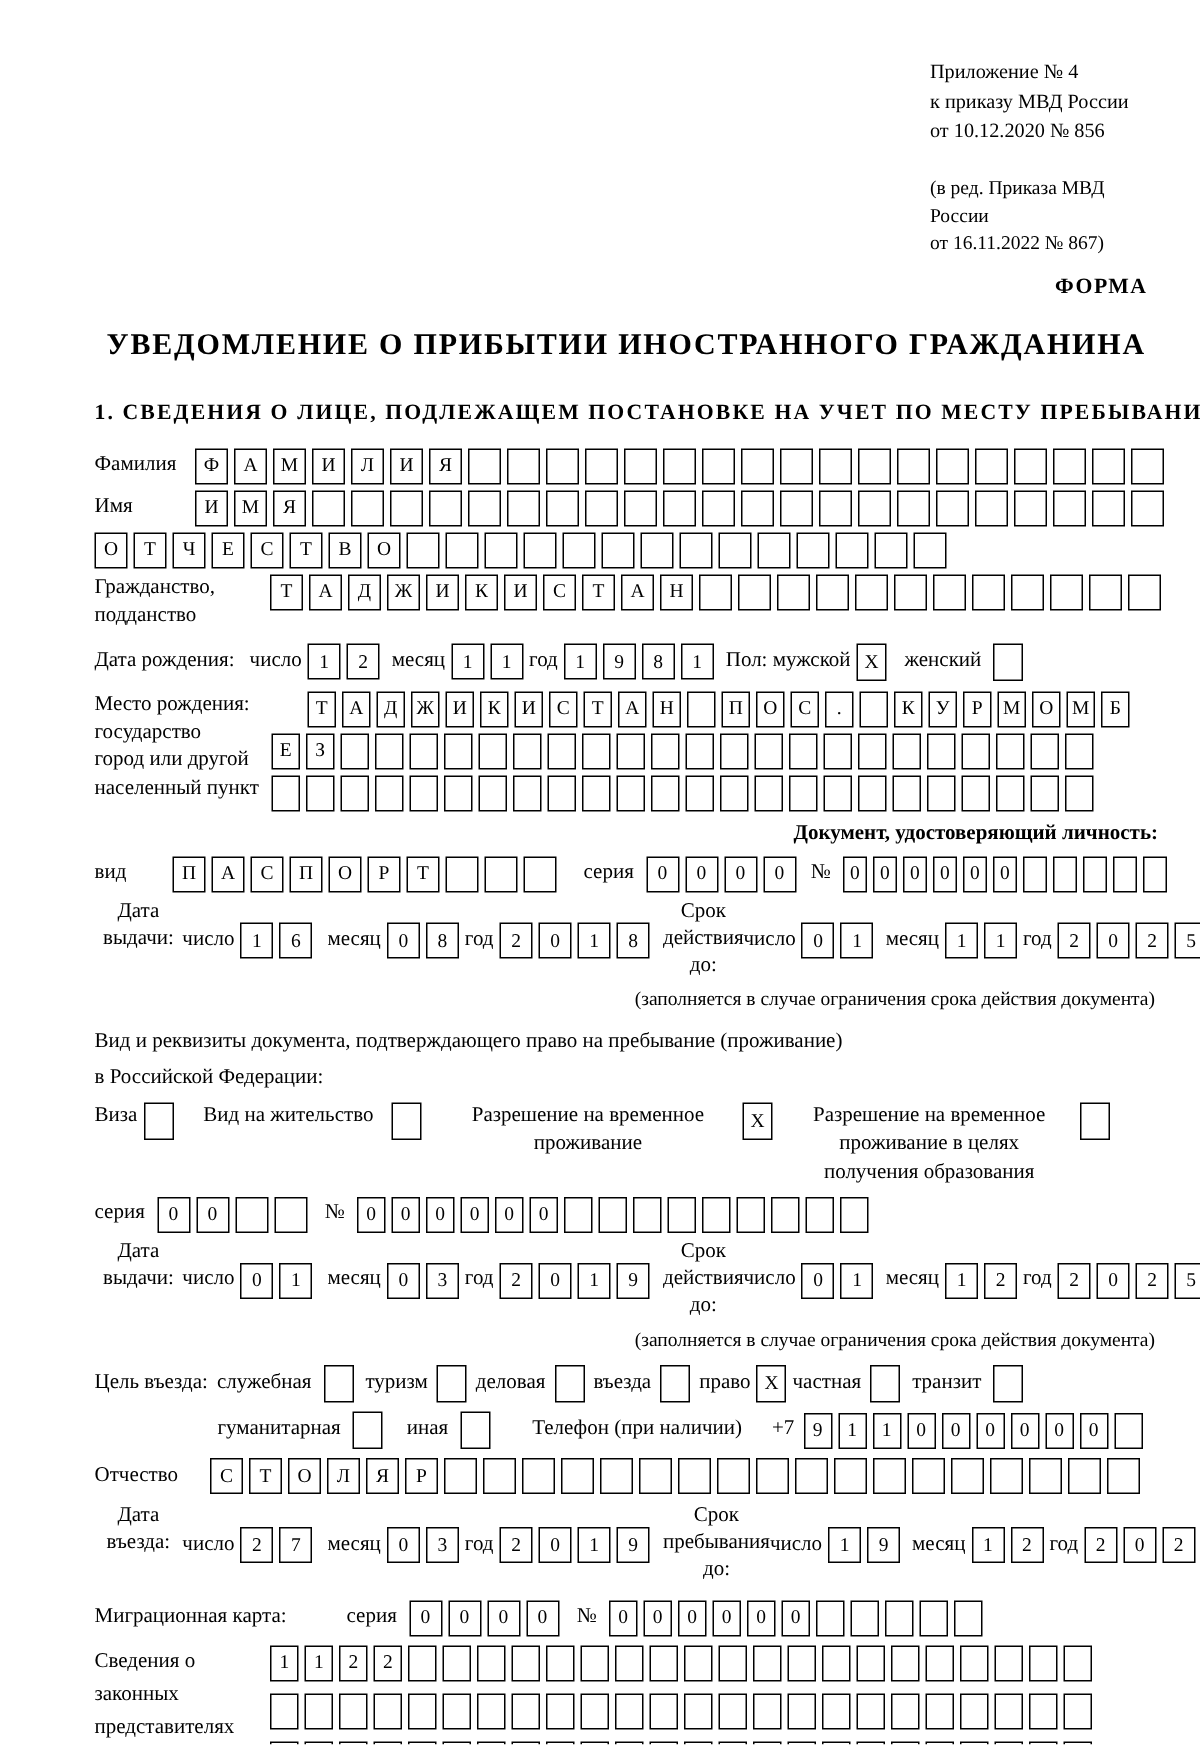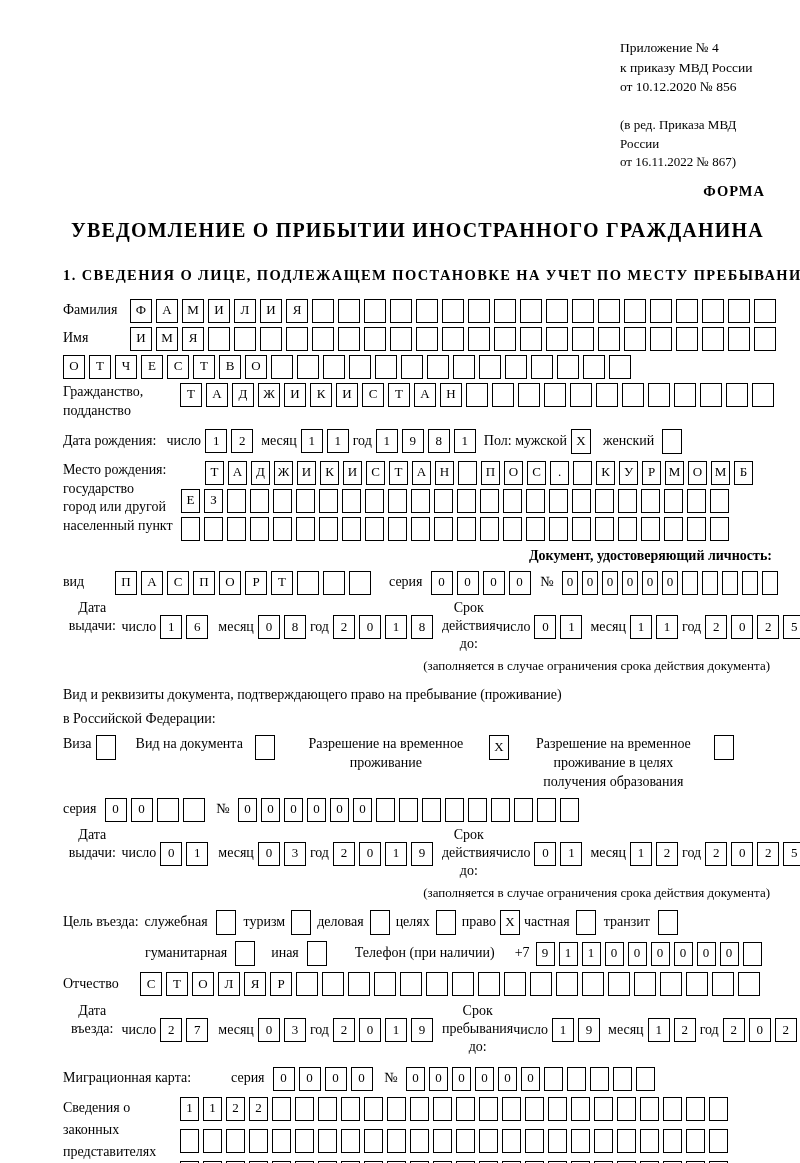--- a/index.html
+++ b/index.html
@@ -383,21 +383,21 @@
   <div class="note">(заполняется в случае ограничения срока действия документа)</div>
 
   <div class="res-head">Вид и реквизиты документа, подтверждающего право на пребывание (проживание)</div>
   <div class="res-head">в Российской Федерации:</div>
 
   <div class="row permits">
     <span class="lbl">Виза</span>
     <div class="cells chk ml4">
         <span class="cell"></span>
       </div>
-    <span class="lbl ml20">Вид на документа</span>
+    <span class="lbl ml20">Вид на жительство</span>
     <div class="cells chk ml12">
         <span class="cell"></span>
       </div>
     <div class="lbl pre tcenter ml16" style="width:190px;">Разрешение на временное
 проживание</div>
     <div class="cells chk ml8">
         <span class="cell">X</span>
       </div>
     <div class="lbl pre tcenter ml12" style="width:185px;">Разрешение на временное
 проживание в целях
@@ -490,21 +490,21 @@
         <span class="cell"></span>
       </div>
     <span class="lbl ml8">туризм</span>
     <div class="cells chk ml6">
         <span class="cell"></span>
       </div>
     <span class="lbl ml6">деловая</span>
     <div class="cells chk ml6">
         <span class="cell"></span>
       </div>
-    <span class="lbl ml6">целях</span>
+    <span class="lbl ml6">въезда</span>
     <div class="cells chk ml6">
         <span class="cell"></span>
       </div>
     <span class="lbl ml6">право</span>
     <div class="cells chk ml4">
         <span class="cell">X</span>
       </div>
     <span class="lbl ml4">частная</span>
     <div class="cells chk ml6">
         <span class="cell"></span>

